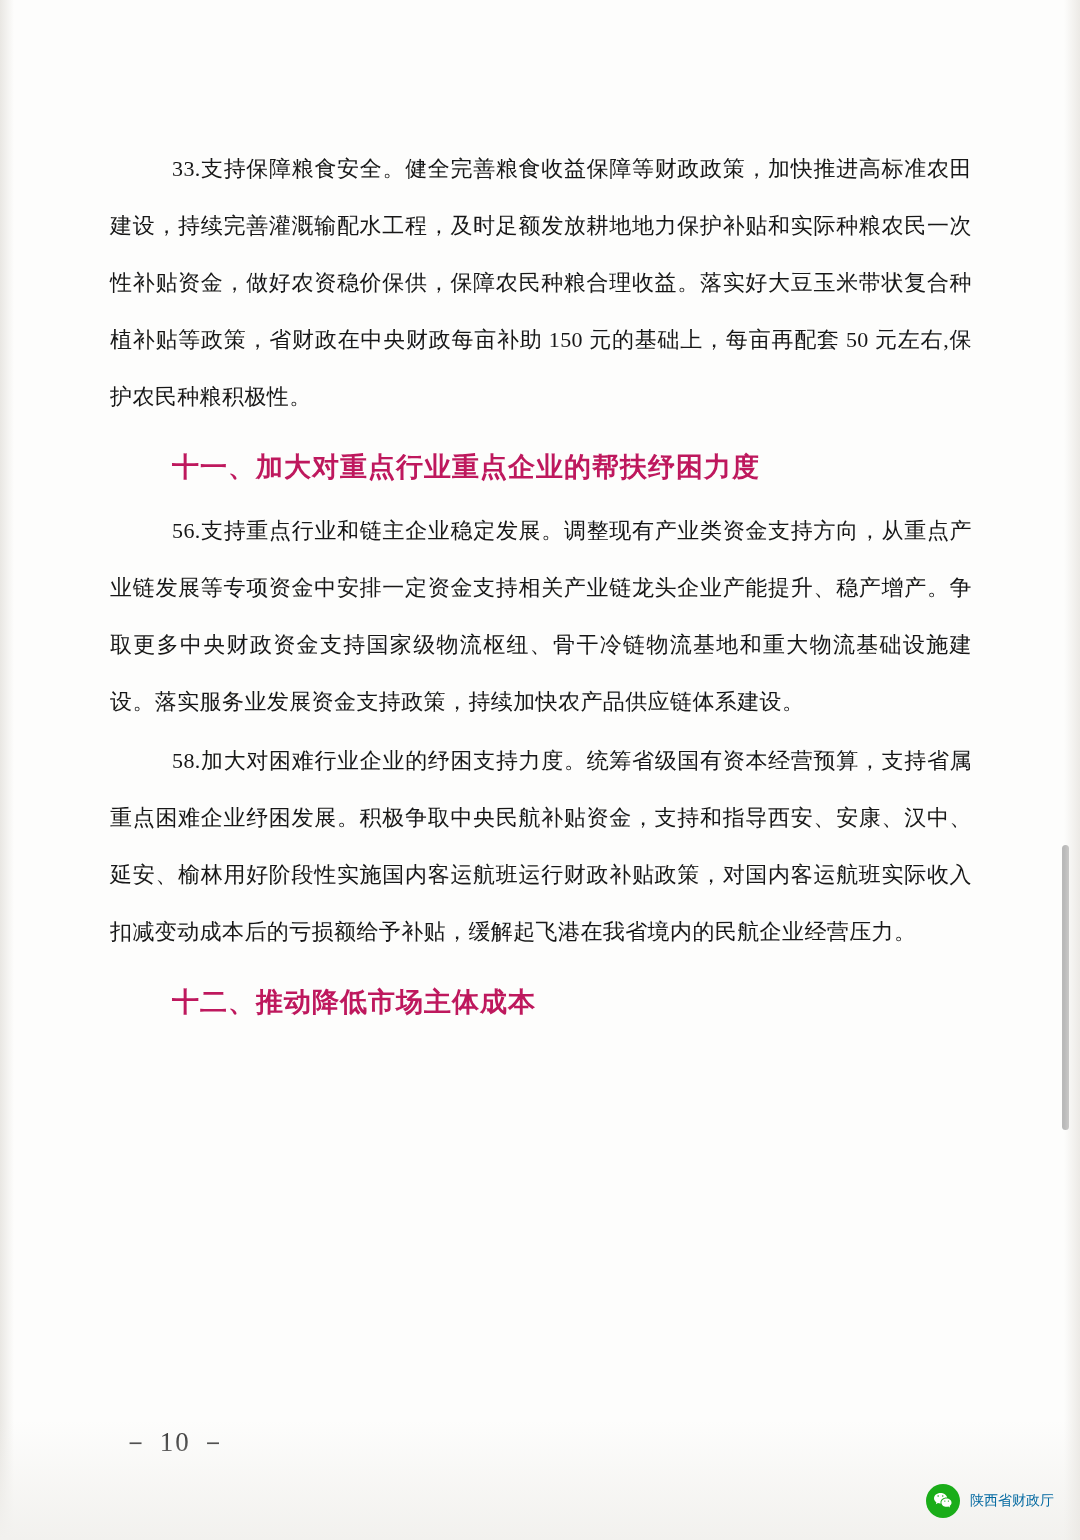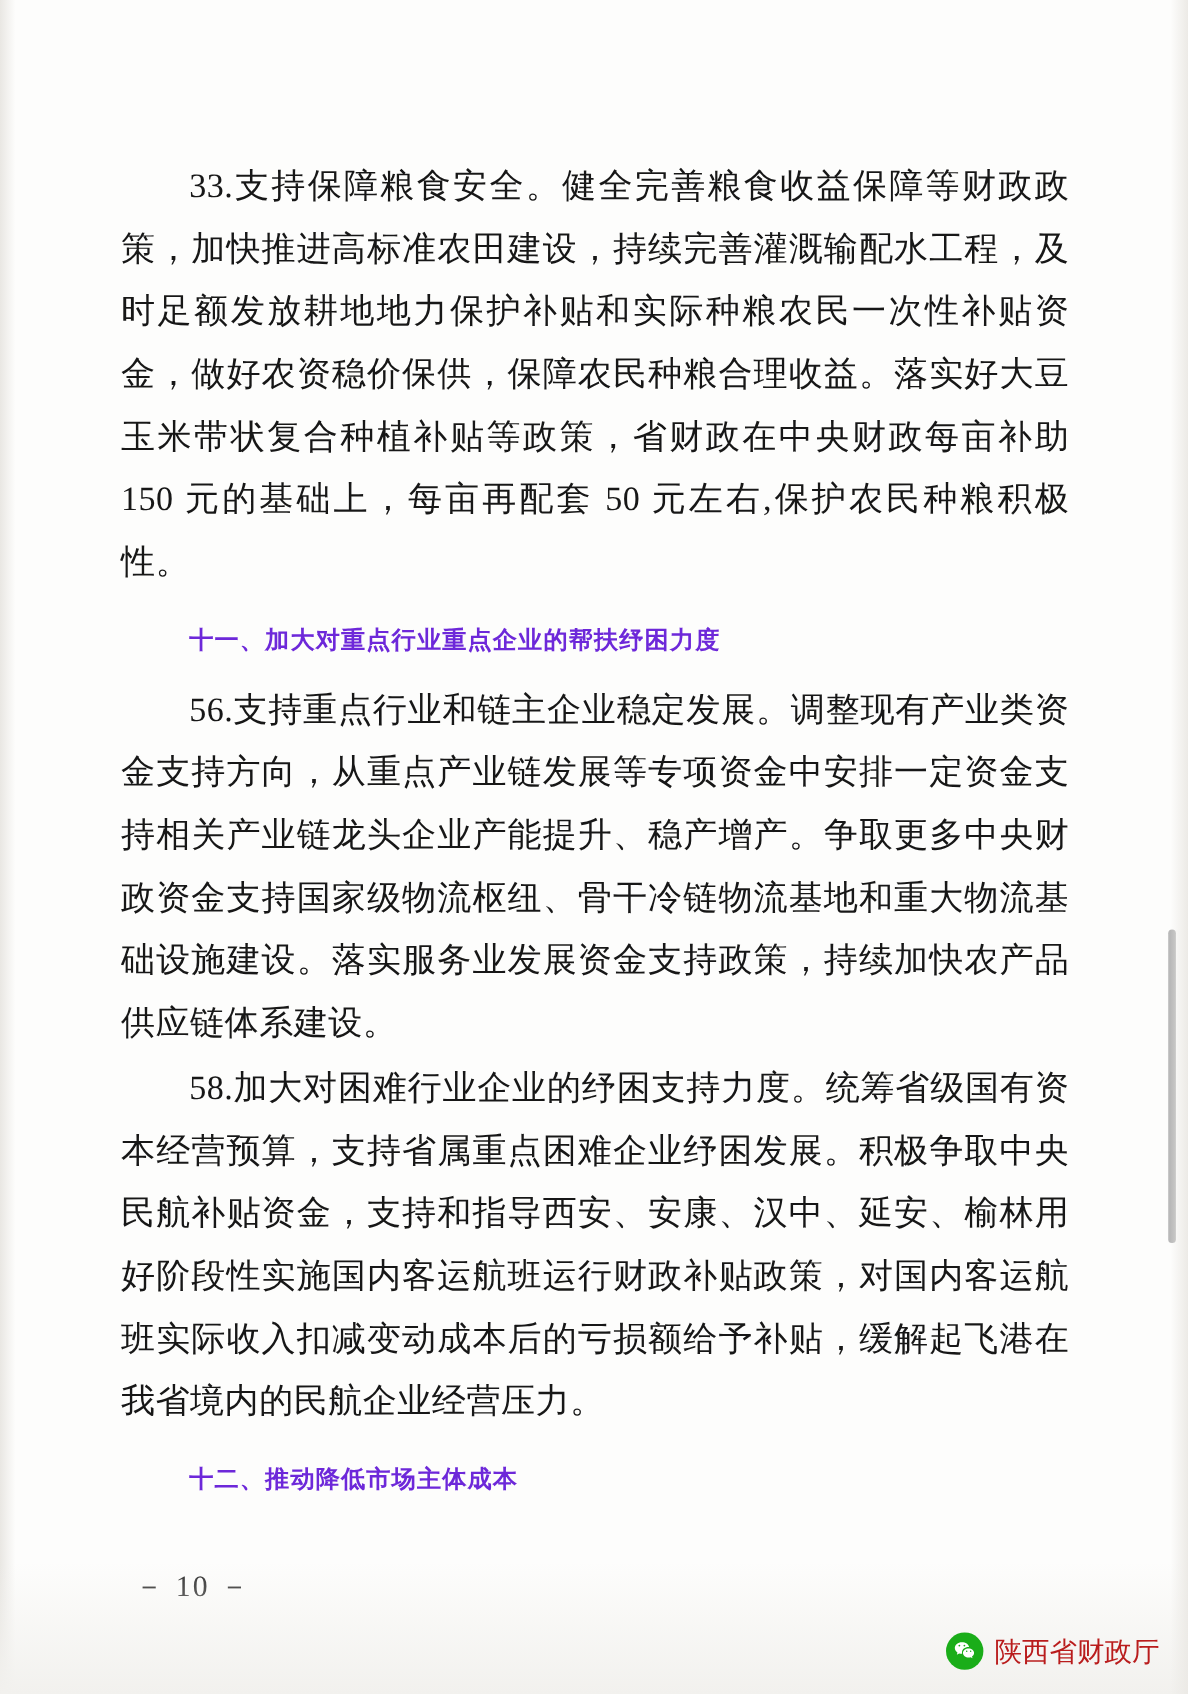--- a/index.html
+++ b/index.html
@@ -44,35 +44,35 @@
 
   #content {
     position: absolute;
     left: 110px;
     top: 140px;
     width: 862px;
   }
 
   p.para {
     margin: 0 0 2px 0;
-    font-size: 31px;
+    font-size: 22px;
     line-height: 57px;
     letter-spacing: 0.4px;
     color: #171717;
     text-align: justify;
     text-indent: 62px;
     text-justify: inter-ideograph;
   }
 
   h2.heading {
     margin: 14px 0 6px 0;
-    font-size: 22px;
+    font-size: 27px;
     line-height: 57px;
     font-weight: bold;
-    color: #6d28d9;
+    color: #be185d;
     text-indent: 62px;
     font-family: "Liberation Sans", "DejaVu Sans", sans-serif;
     letter-spacing: 1px;
   }
 
   .pagenum {
     position: absolute;
     left: 122px;
     top: 1378px;
     font-size: 27px;
@@ -113,22 +113,22 @@
     height: 34px;
     border-radius: 50%;
     background: #1aad19;
     display: flex;
     align-items: center;
     justify-content: center;
     flex: none;
   }
   .wm-logo svg { display:block; }
   .wm-text {
-    font-size: 25px;
-    color: #b91c1c;
+    font-size: 14px;
+    color: #0369a1;
     font-family: Liberation Sans, sans-serif;
     white-space: nowrap;
   }
 
   
   .bottom-band {
     position: absolute;
     left: 0; right: 0; bottom: 0;
     height: 120px;
     background: linear-gradient(to bottom, rgba(255,255,255,0), #f2f1ee);

